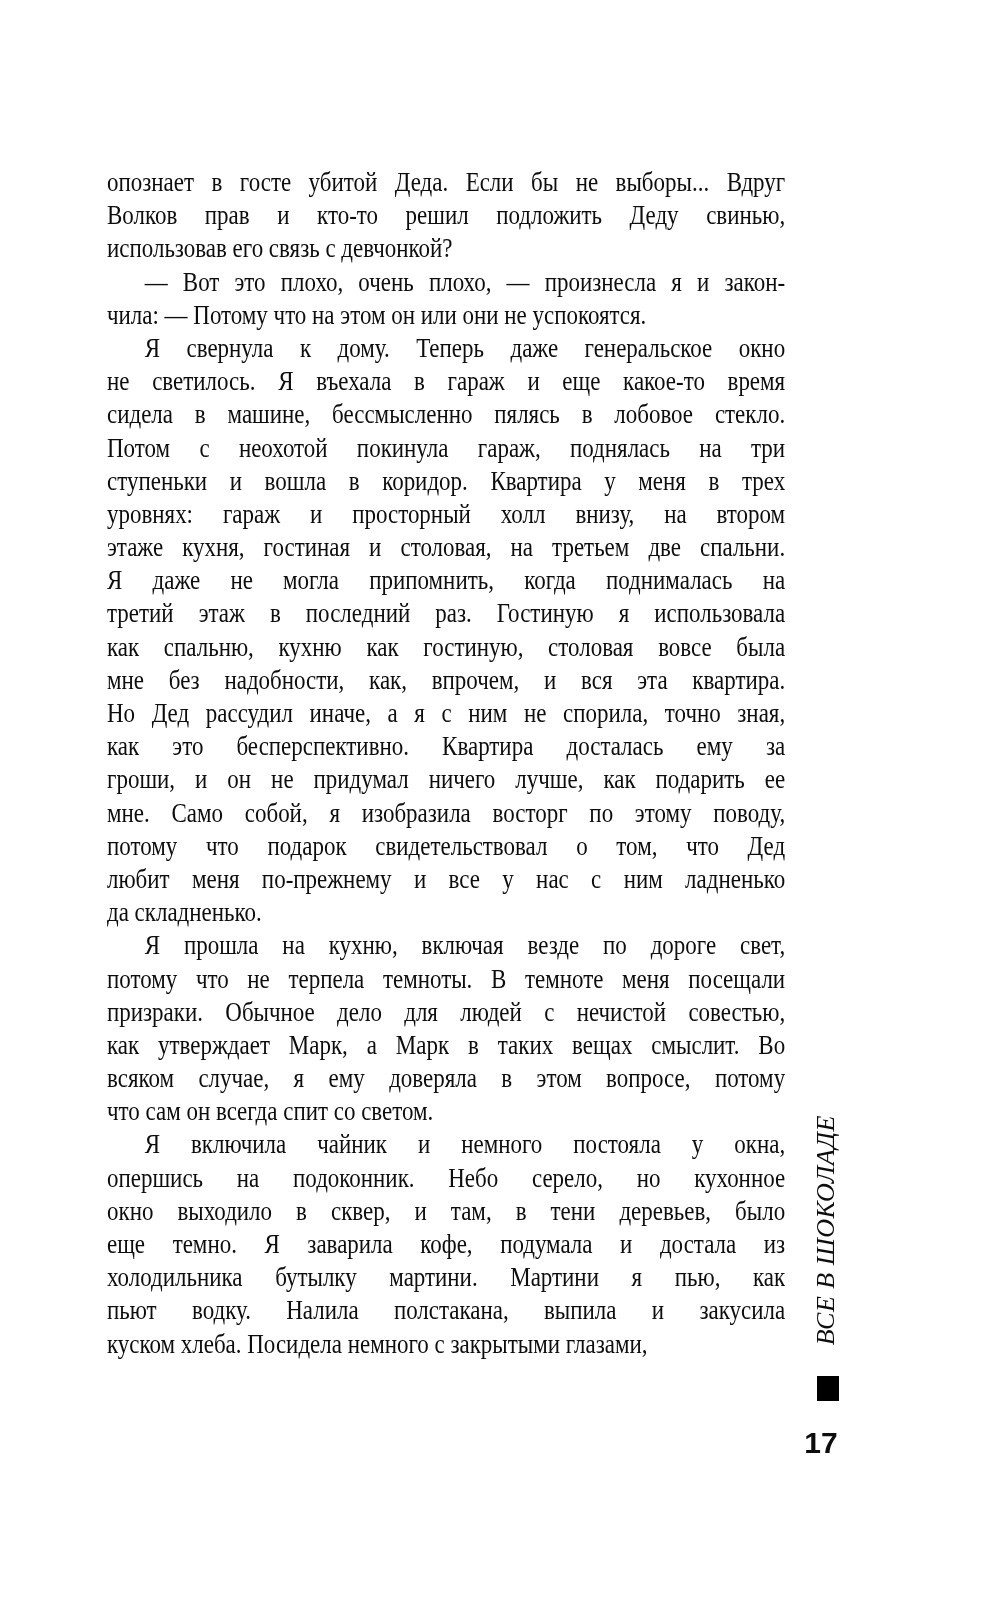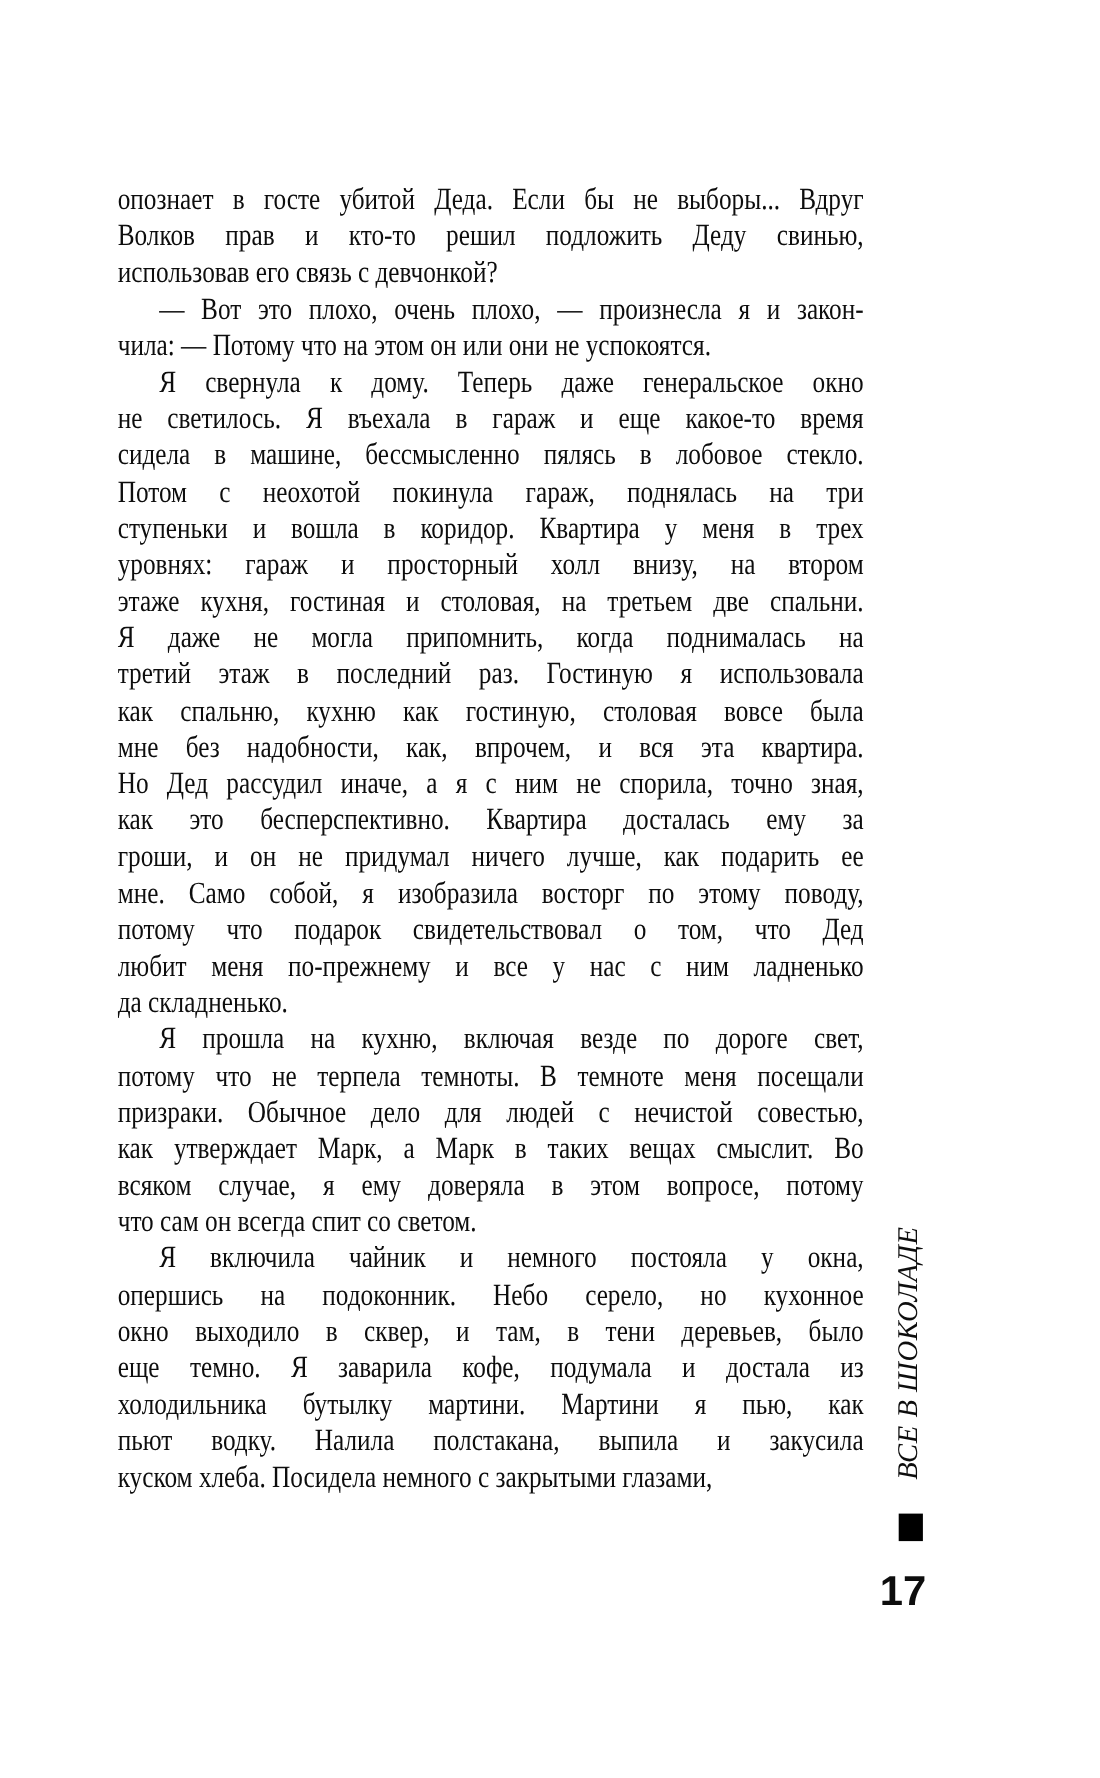--- a/index.html
+++ b/index.html
@@ -73,21 +73,21 @@
     background: #000000;
   }
   .page-num {
     position: absolute;
     left: 797px;
     top: 1426px;
     width: 48px;
     text-align: center;
     font-family: "Liberation Sans", sans-serif;
     font-weight: bold;
-    font-size: 38px;
+    font-size: 30px;
     color: #0d0d0d;
   }
 </style>
 </head>
 <body>
 
 <div class="page">
 
   <main class="text-block">
       <div class="line">опознает в госте убитой Деда. Если бы не выборы... Вдруг</div>

